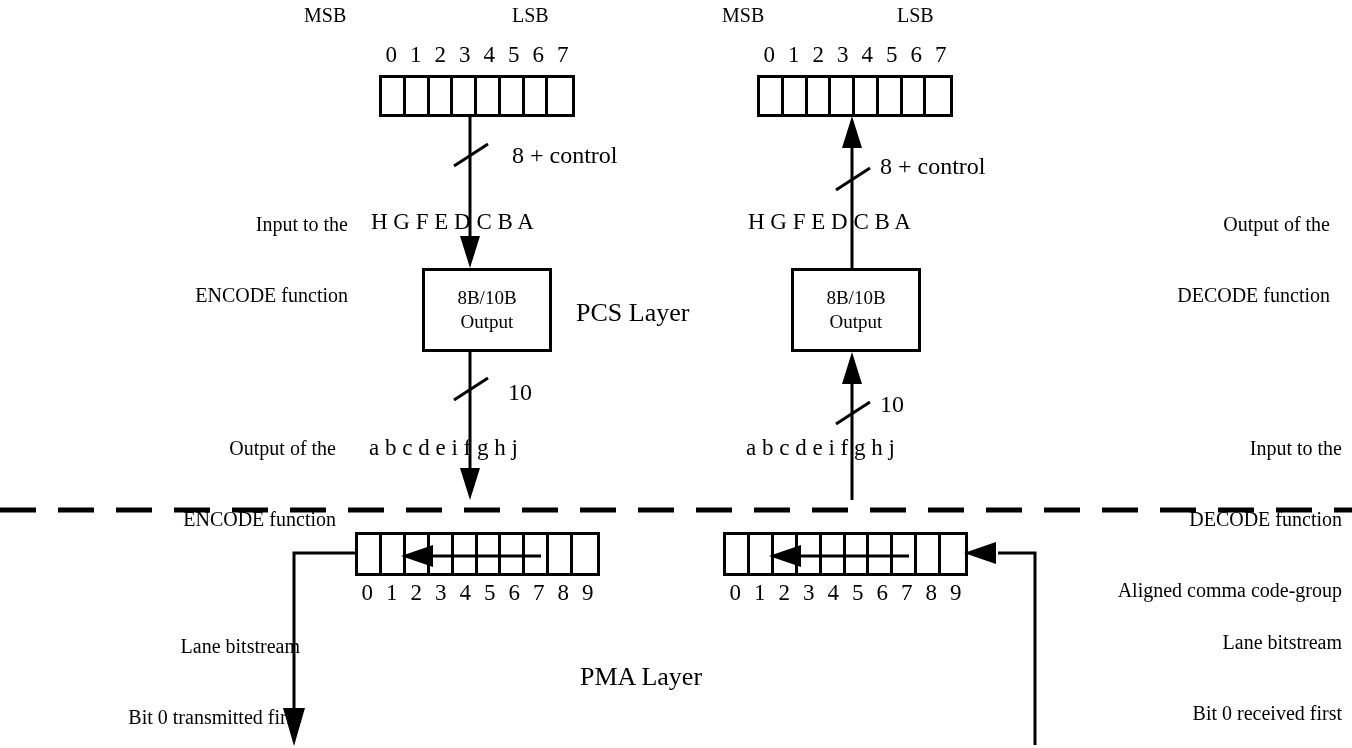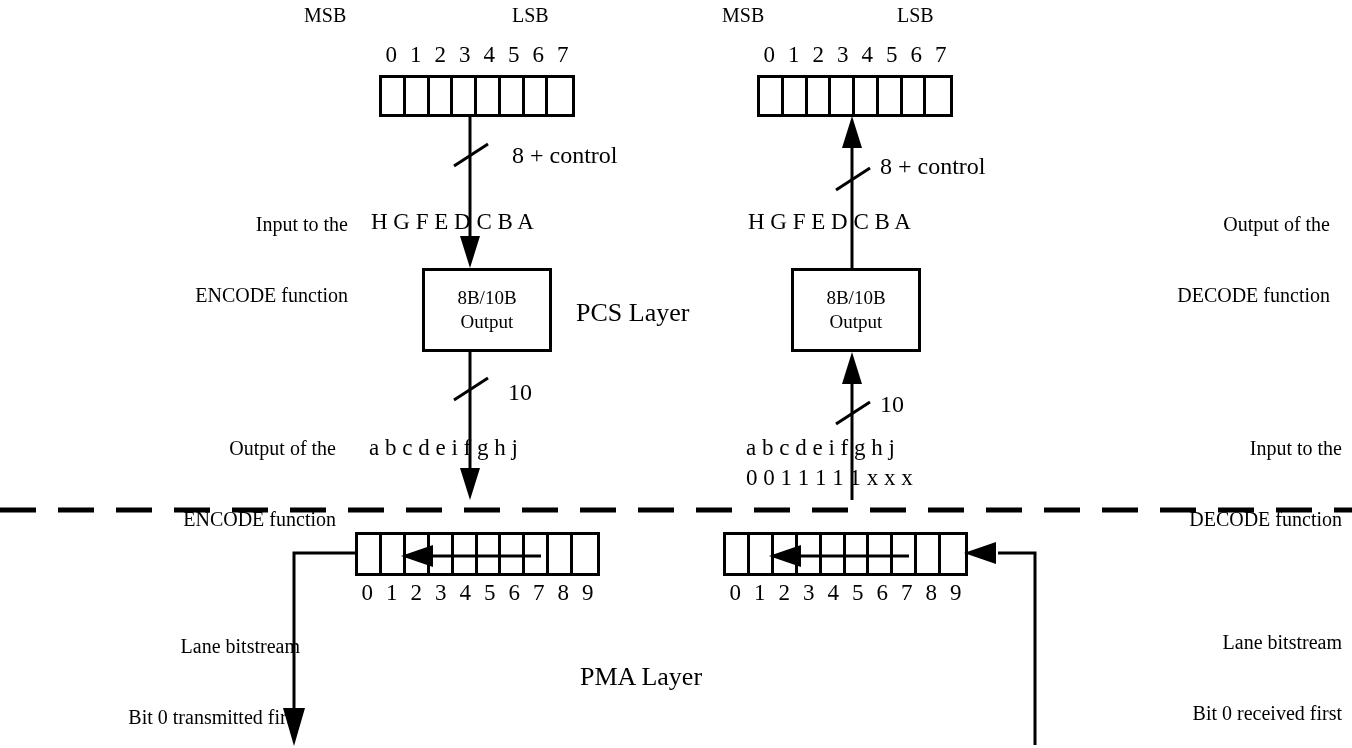--- a/index.html
+++ b/index.html
@@ -216,30 +216,30 @@
   <svg class="abs" style="left:822px; top:352px;" width="80" height="148">
     <line x1="30" y1="22" x2="30" y2="148" stroke="#000" stroke-width="3"></line>
     <line x1="14" y1="72" x2="48" y2="50" stroke="#000" stroke-width="3"></line>
     <polygon points="30,0 20,32 40,32" fill="#000"></polygon>
   </svg>
 
   <div class="abs txt lbl-mid" style="left:880px; top:390px;">10</div>
 
   <div class="abs txt codechars" style="left:746px; top:434px;">a b c d e i f g h j</div>
 
-  <div class="abs txt codechars" style="left:746px; top:464px;">0 0 1 1 1 1 1 x x x</div>
 
   <div class="abs txt lbl-big ctr" style="left:1030px; top:166px; width:300px;">
     <div>Output of the</div>
     <div>DECODE function</div>
   </div>
 
   <div class="abs txt lbl-big ctr" style="left:1022px; top:390px; width:320px;">
     <div>Input to the</div>
     <div>DECODE function</div>
+    <div>Aligned comma code-group</div>
   </div>
 
   <div class="abs reg" style="left:723px; top:532px; width:245px; height:44px;">
     <div class="cell" style="width:24.5px;"></div>
     <div class="cell" style="width:24.5px;"></div>
     <div class="cell" style="width:24.5px;"></div>
     <div class="cell" style="width:24.5px;"></div>
     <div class="cell" style="width:24.5px;"></div>
     <div class="cell" style="width:24.5px;"></div>
     <div class="cell" style="width:24.5px;"></div>

